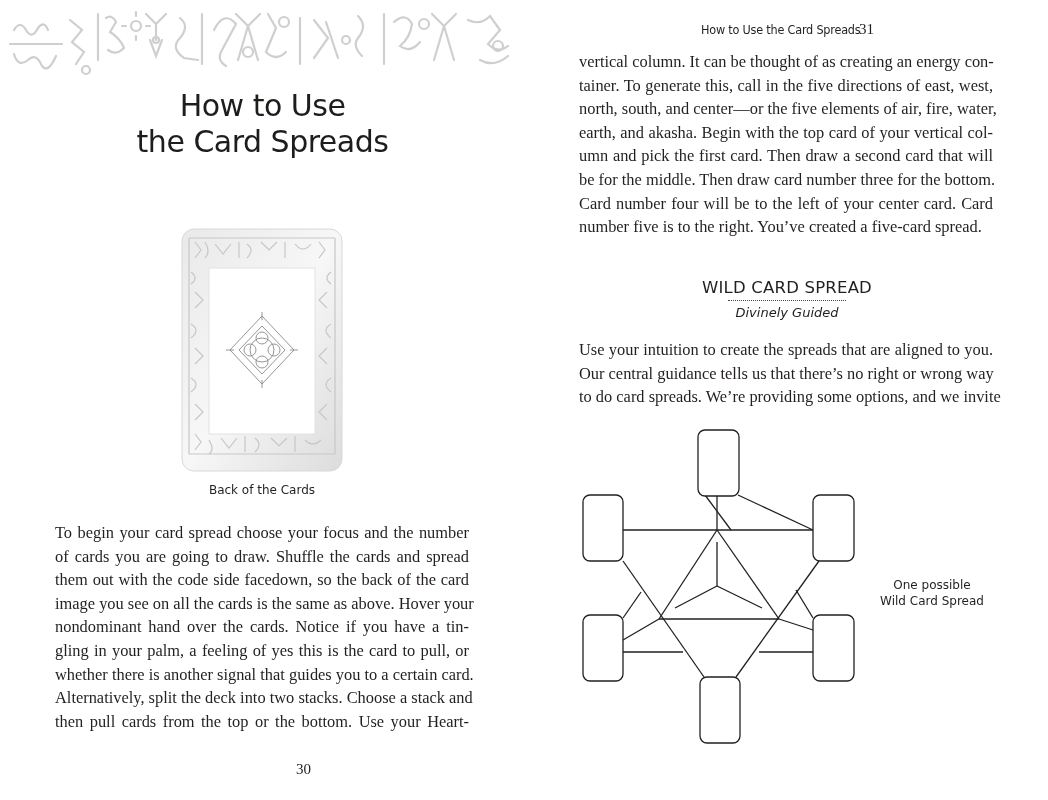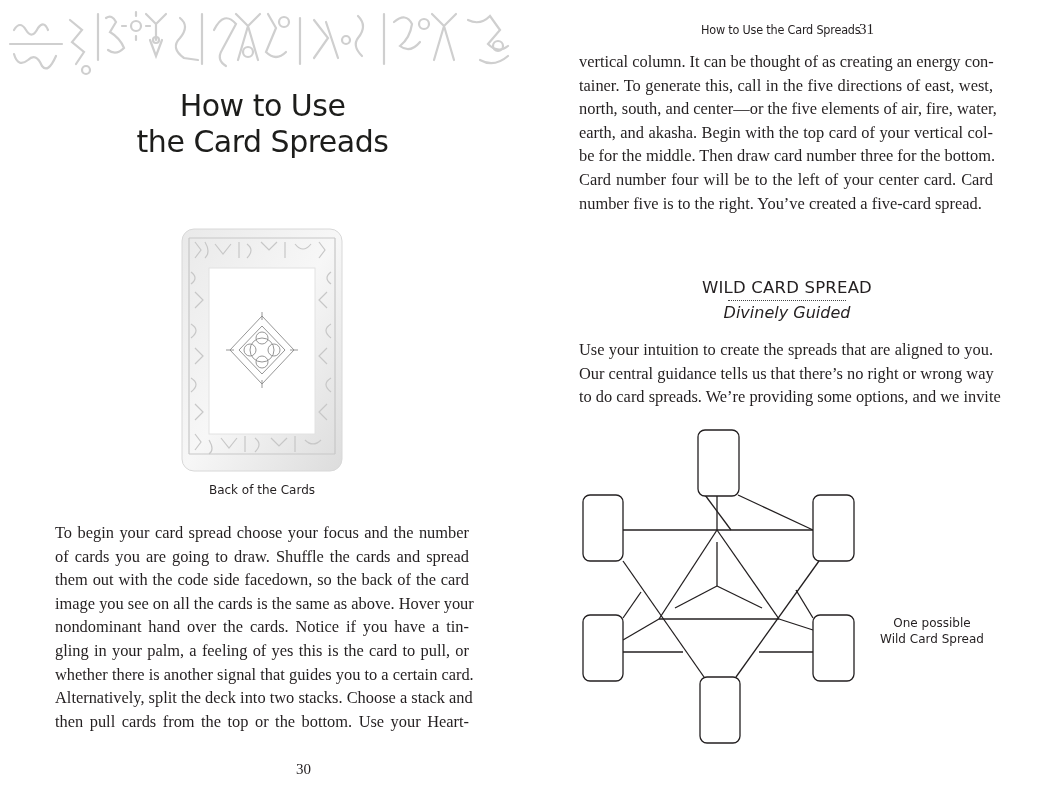--- a/index.html
+++ b/index.html
@@ -12,21 +12,21 @@
   .card-back { position:absolute; left:181px; top:228px; width:162px; height:244px; }
   .caption { position:absolute; text-align:center; font-size:12px; color:#231f20; font-family:"DejaVu Sans", sans-serif; }
   .body-text { position:absolute; font-size:16.4px; line-height:23.6px; text-align:justify; color:#231f20; font-family:"Liberation Serif", serif; }
   .body-text .line { display:block; white-space:nowrap; text-align-last:justify; text-align:justify; }
   .body-text .line.last { text-align-last:left; }
   .folio { position:absolute; font-size:15px; font-family:"Liberation Serif", serif; color:#231f20; }
   .running-head { position:absolute; top:22px; font-size:12.5px; font-family:"DejaVu Sans Condensed", "DejaVu Sans", sans-serif; color:#231f20; letter-spacing:-0.2px; }
   .section-head { position:absolute; left:143px; width:300px; text-align:center; font-family:"DejaVu Sans", sans-serif; }
   .section-title { font-size:16.5px; letter-spacing:0.2px; line-height:20px; }
   .dotted { width:118px; margin:2px auto 2px; border-top:1px dotted #444; }
-  .section-sub { font-size:16px; font-style:italic; line-height:20px; }
+  .section-sub { font-size:13px; font-style:italic; line-height:20px; }
   .diagram { position:absolute; left:0; top:0; }
 </style>
 </head>
 <body>
 
 <div id="left-page" class="page">
 
   <svg class="ornament" viewBox="0 0 520 90" width="520" height="90">
     <g fill="none" stroke="#cfcfcf" stroke-width="2.2" stroke-linecap="round">
 
@@ -115,20 +115,21 @@
 
 <div id="right-page" class="page">
   <div class="running-head" style="left:177px;">How to Use the Card Spreads</div>
   <div class="folio" style="left:335px; top:21px;">31</div>
 
   <div class="body-text" style="left:55px; width:414px; top:50px;">
     <span class="line">vertical column. It can be thought of as creating an energy con-</span>
     <span class="line">tainer. To generate this, call in the five directions of east, west,</span>
     <span class="line">north, south, and center—or the five elements of air, fire, water,</span>
     <span class="line">earth, and akasha. Begin with the top card of your vertical col-</span>
+    <span class="line">umn and pick the first card. Then draw a second card that will</span>
     <span class="line">be for the middle. Then draw card number three for the bottom.</span>
     <span class="line">Card number four will be to the left of your center card. Card</span>
     <span class="line last">number five is to the right. You’ve created a five-card spread.</span>
   </div>
 
   <div class="section-head" style="top:278px; left:113px;">
     <div class="section-title">WILD CARD SPREAD</div>
     <div class="dotted"></div>
     <div class="section-sub">Divinely Guided</div>
   </div>
@@ -173,17 +174,17 @@
 
       <rect x="174" y="430" width="41" height="66" rx="7" fill="#fff"></rect>
       <rect x="59" y="495" width="40" height="66" rx="7" fill="#fff"></rect>
       <rect x="289" y="495" width="41" height="66" rx="7" fill="#fff"></rect>
       <rect x="59" y="615" width="40" height="66" rx="7" fill="#fff"></rect>
       <rect x="289" y="615" width="41" height="66" rx="7" fill="#fff"></rect>
       <rect x="176" y="677" width="40" height="66" rx="7" fill="#fff"></rect>
     </g>
   </svg>
 
-  <div class="caption" style="left:340px; width:136px; top:577px; line-height:16px;margin-top:38px;">
+  <div class="caption" style="left:340px; width:136px; top:577px; line-height:16px;">
     <div>One possible</div>
     <div>Wild Card Spread</div>
   </div>
 </div>
 
 </body></html>

